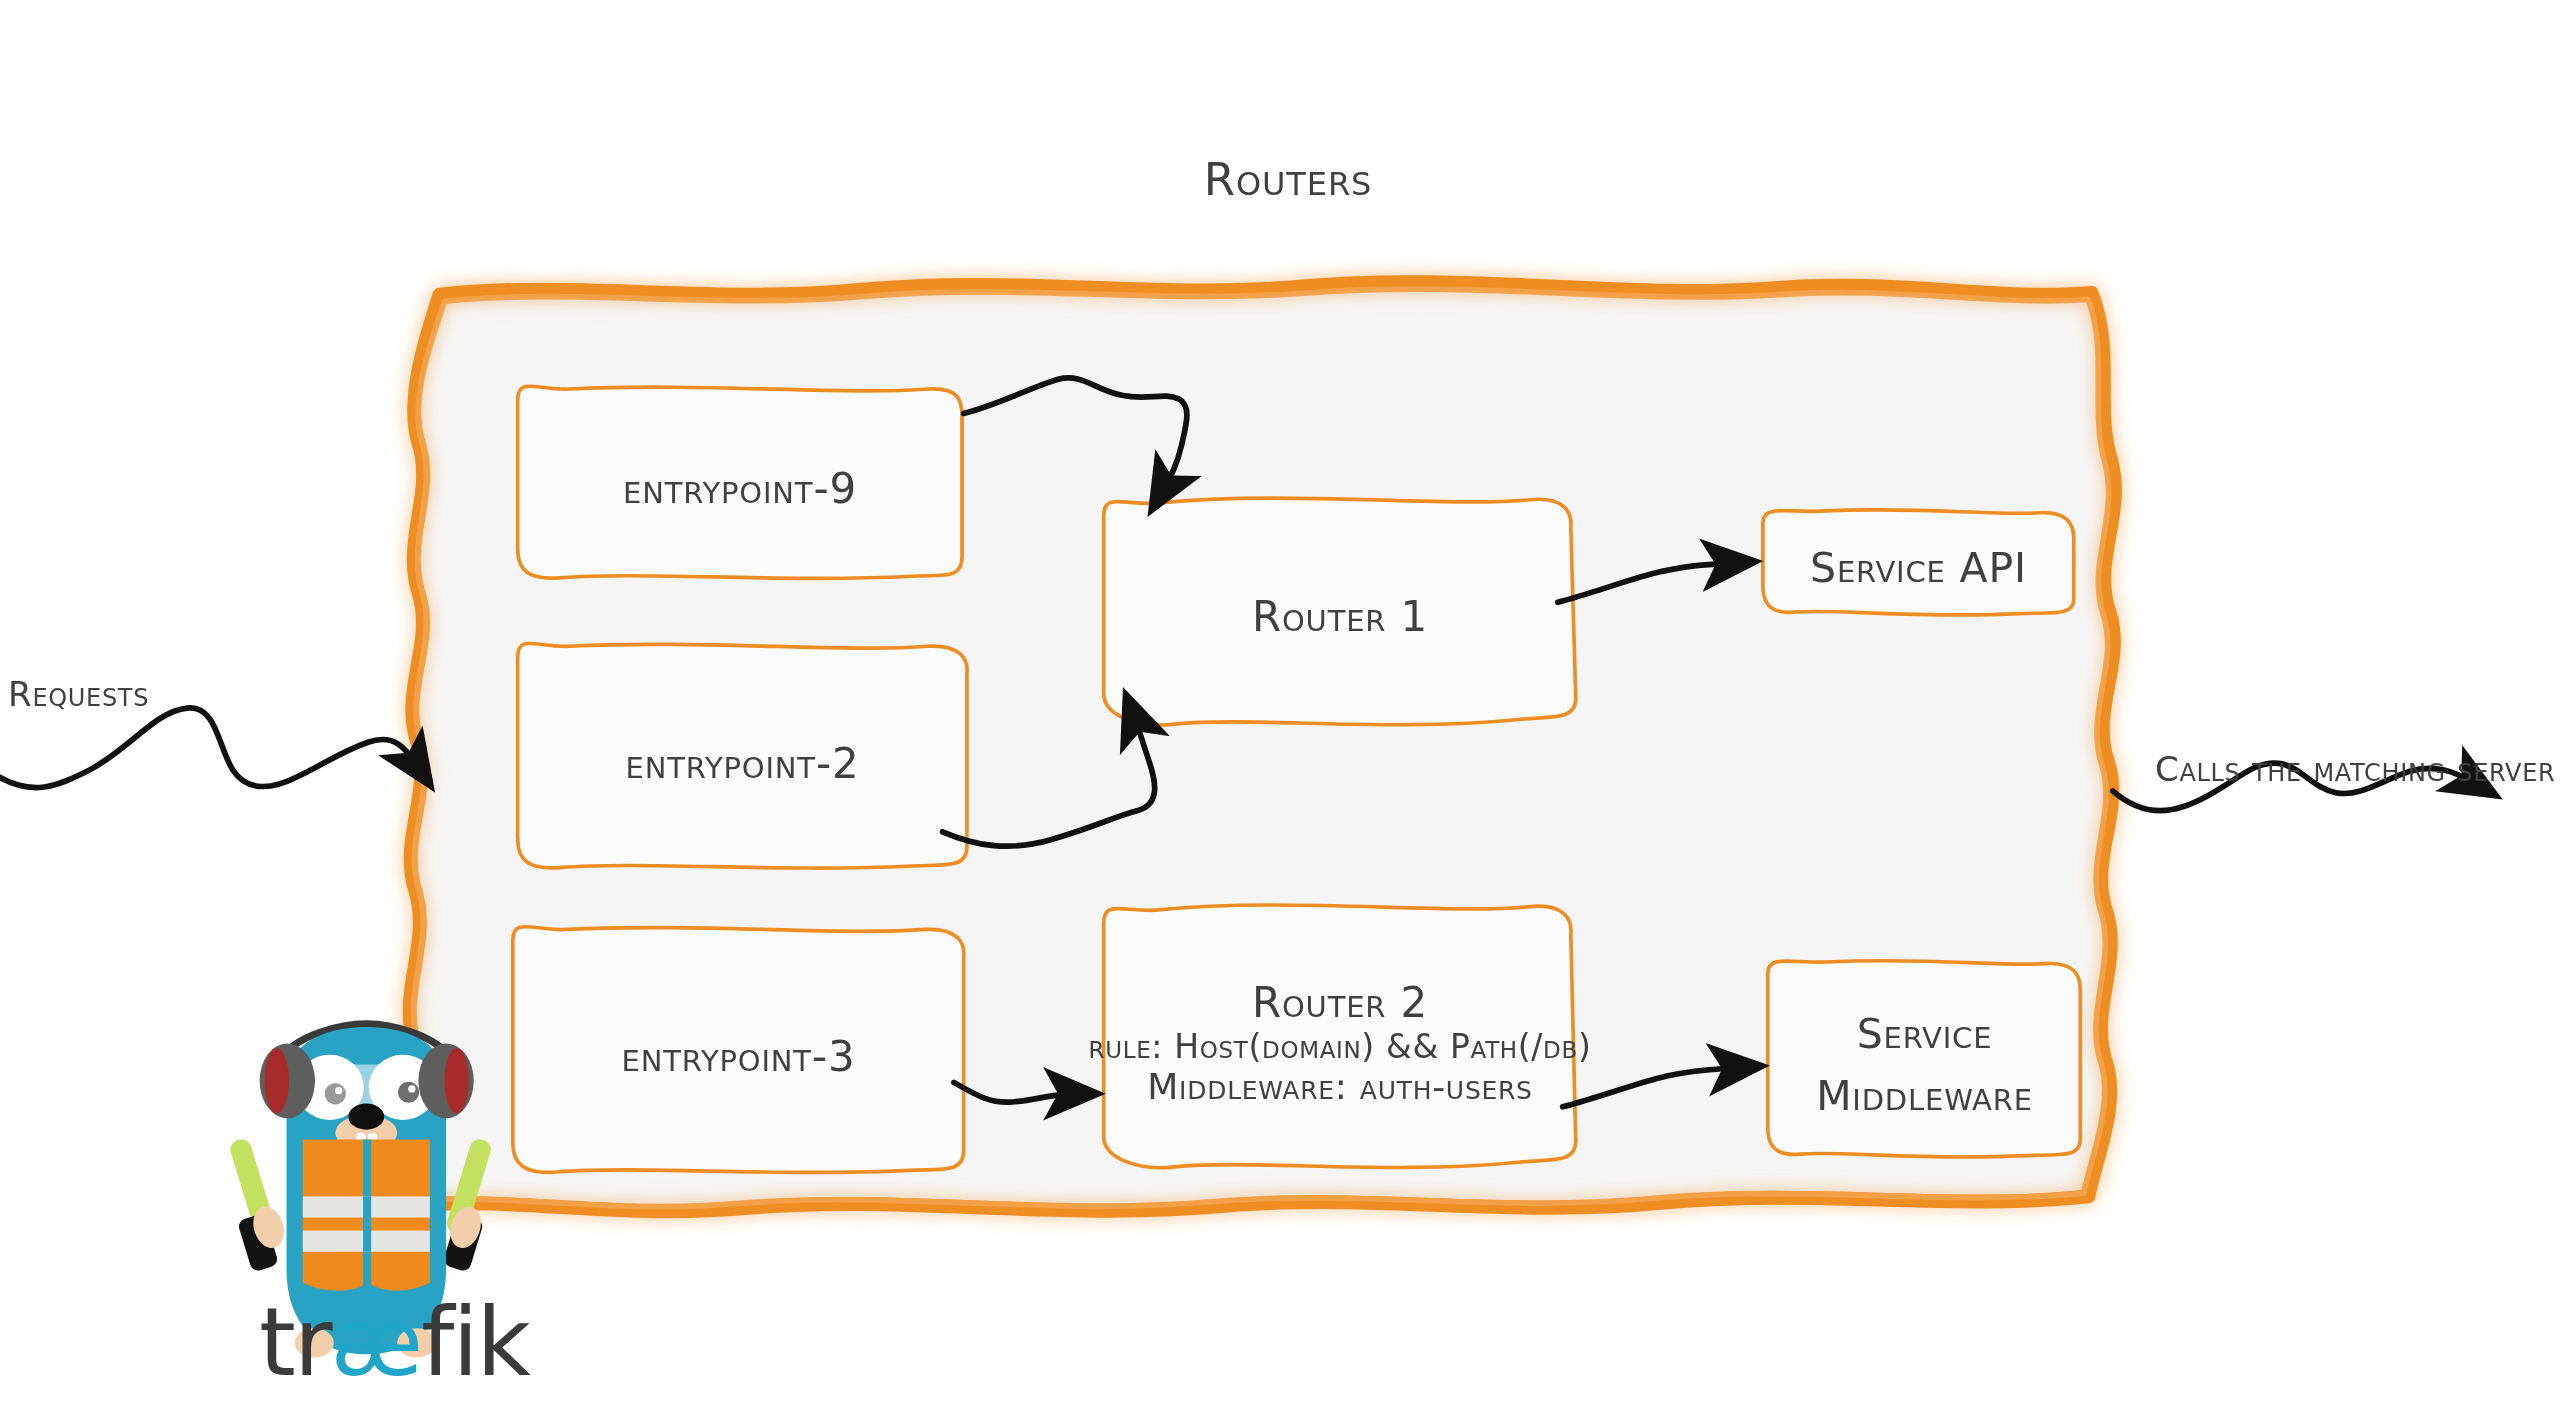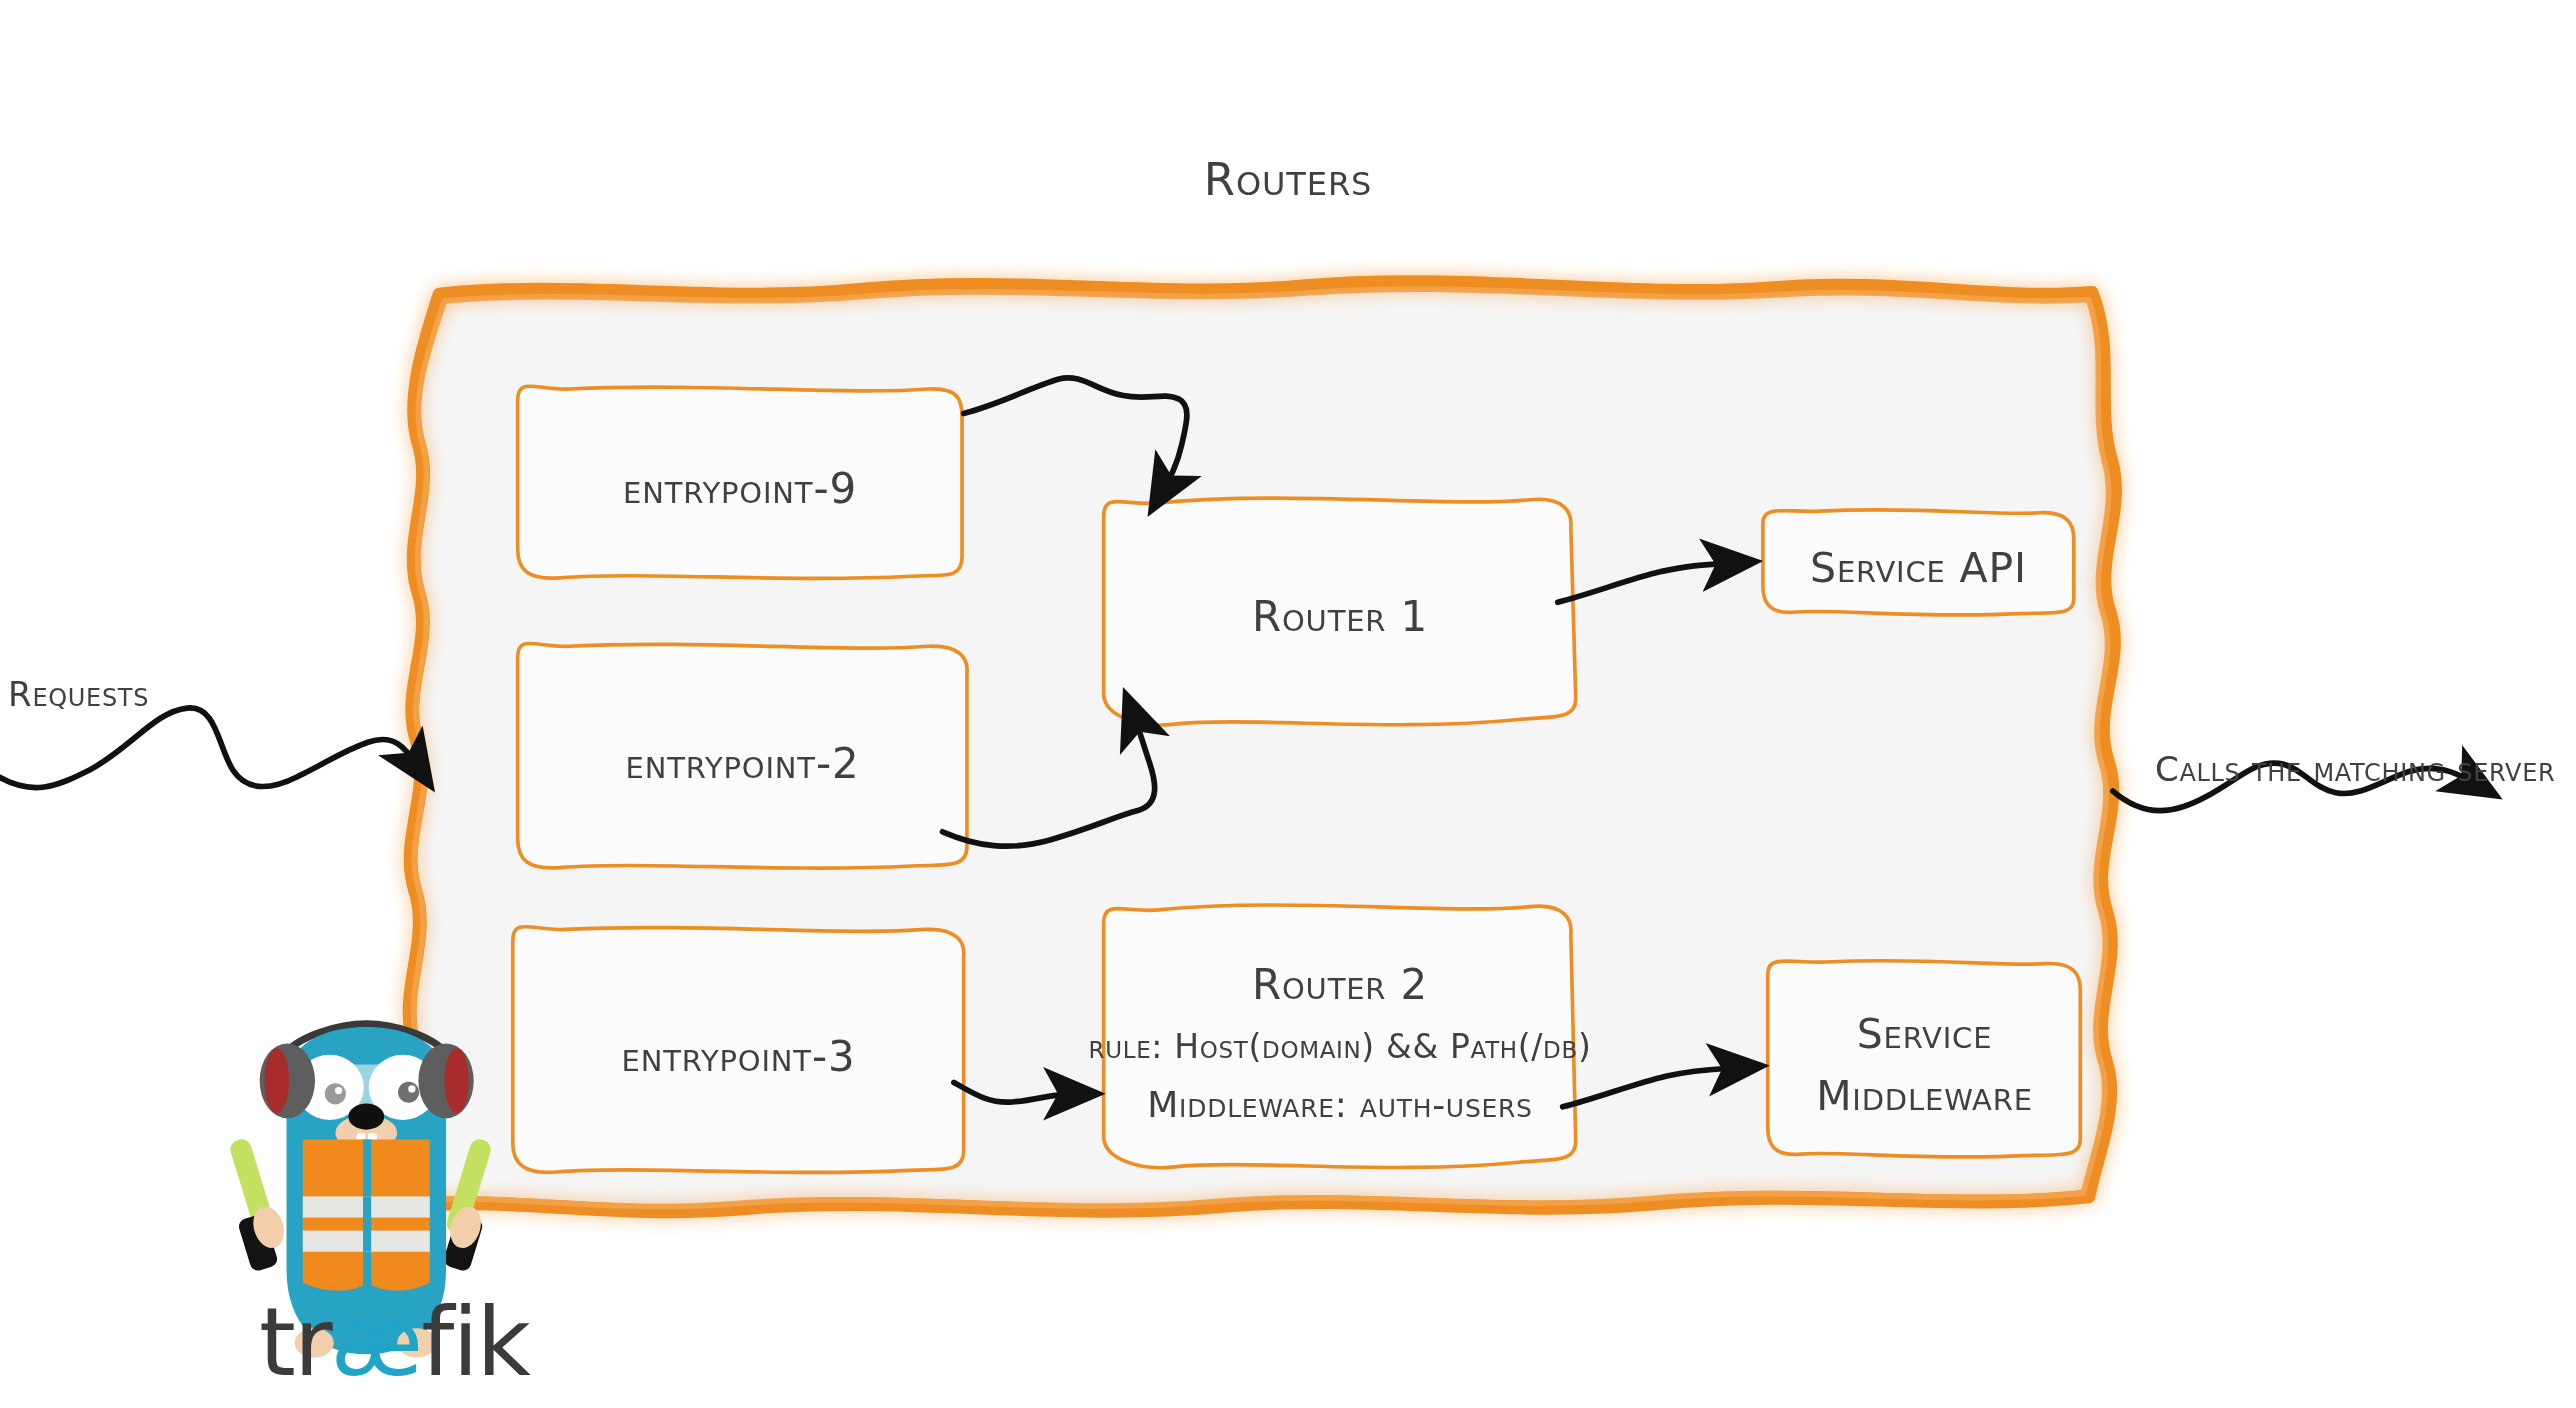--- a/index.html
+++ b/index.html
@@ -240,21 +240,21 @@
     <span class="hand ep-label">entrypoint-2</span>
   </div>
   <div class="box-label" style="left:513px;top:941px;width:451px;height:231px;">
     <span class="hand ep-label">entrypoint-3</span>
   </div>
 
   <div class="box-label" style="left:1104px;top:510px;width:472px;height:213px;gap:36px;">
     <span class="hand router-title">Router 1</span>
   </div>
 
-  <div class="box-label" style="left:1104px;top:920px;width:472px;height:244px;gap:18px;">
+  <div class="box-label" style="left:1104px;top:920px;width:472px;height:244px;">
     <span class="hand router-title">Router 2</span>
     <span class="hand router-rule-sm">rule: Host(domain) &amp;&amp; Path(/db)</span>
     <span class="hand router-rule">Middleware: auth-users</span>
   </div>
 
   <div class="box-label" style="left:1763px;top:518px;width:311px;height:101px;">
     <span class="hand svc-label">Service API</span>
   </div>
   <div class="box-label" style="left:1768px;top:969px;width:313px;height:192px;gap:12px;">
     <span class="hand svc-label">Service</span>

